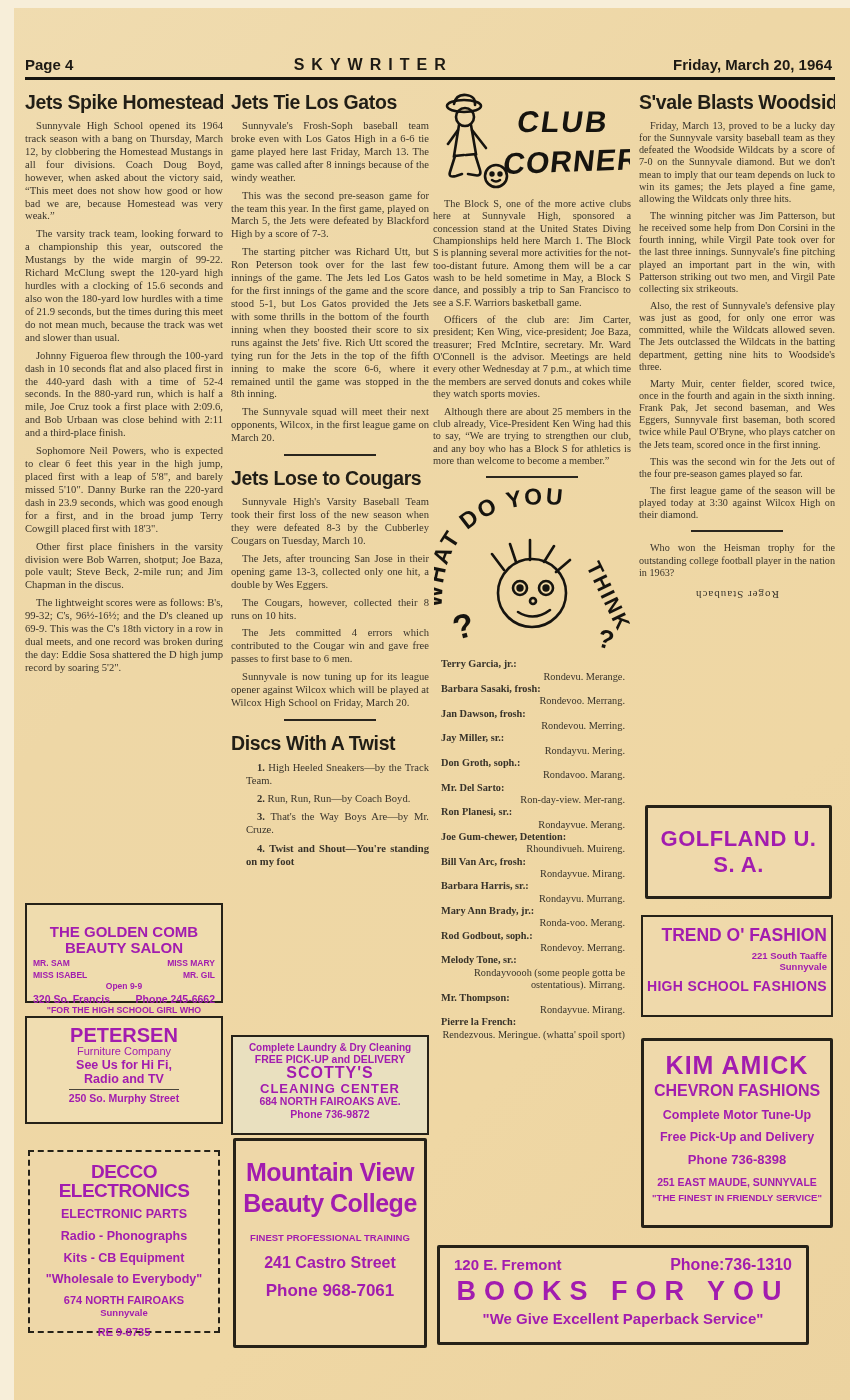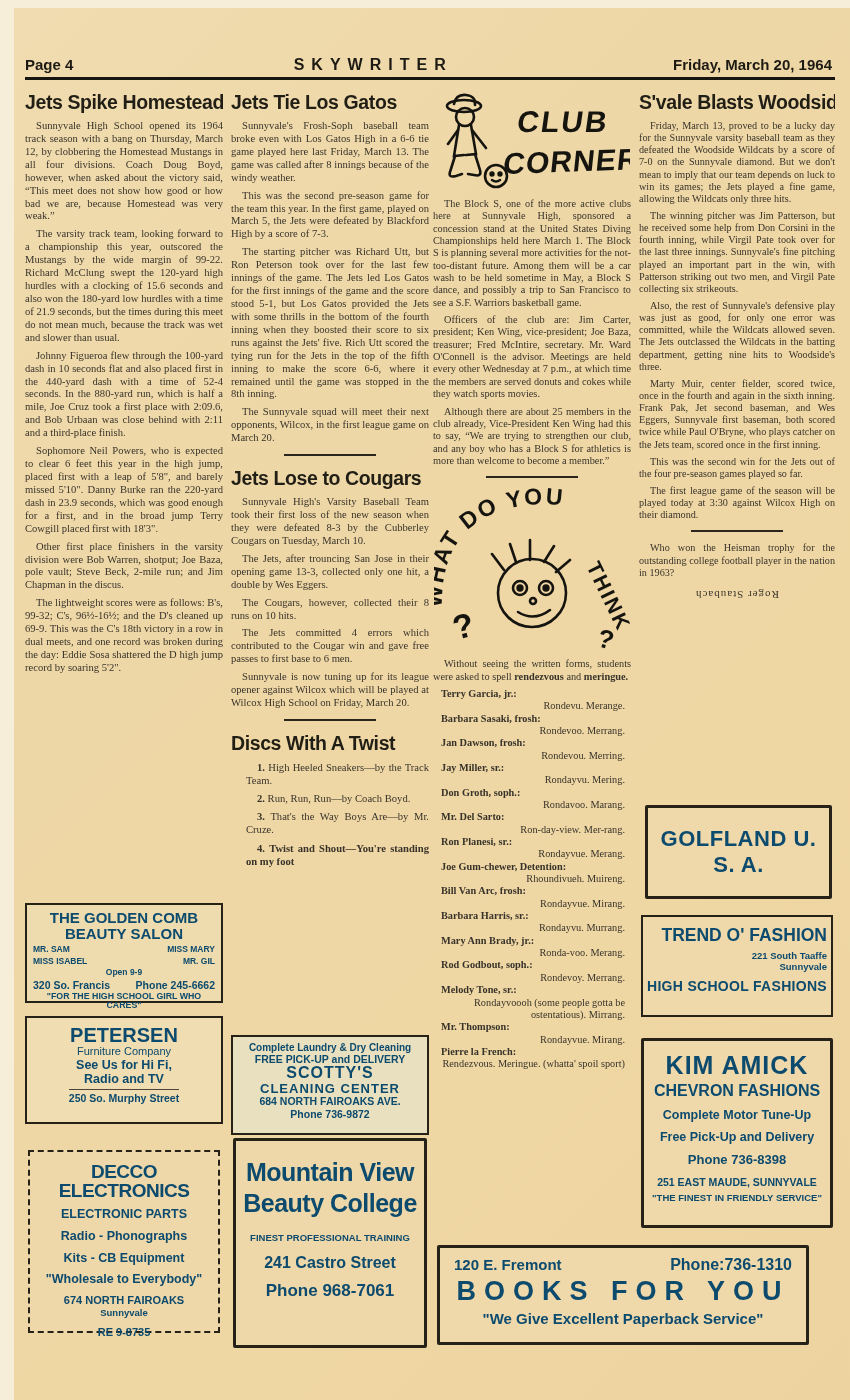--- a/index.html
+++ b/index.html
@@ -37,26 +37,26 @@
   .sp-ans{text-align:right;padding-right:6px;}
   .sp-intro{text-align:justify;text-indent:11px;margin-bottom:2px;}
   .bw{font-weight:bold;}
 
   
   .trivia p{margin:0;text-align:justify;text-indent:11px;font-size:10.2px;line-height:1.19;}
   .answer-wrap{text-align:center;margin-top:6px;}
   .upside{display:inline-block;transform:rotate(180deg);font-size:11px;letter-spacing:1px;color:#3a352c;}
 
   
-  .ad{position:absolute;box-sizing:border-box;font-family:"Liberation Sans",sans-serif;color:#0c4a6e;text-align:center;}
+  .ad{position:absolute;box-sizing:border-box;font-family:"Liberation Sans",sans-serif;color:#a21caf;text-align:center;}
   .bdr2{border:2px solid #262218;}
   .bdr3{border:3px solid #262218;border-radius:2px;}
   .bdrD{border:2px dashed #262218;}
 
-  .ad-goldencomb{left:25px;top:903px;width:198px;height:100px;padding:5px 6px;background:#efdcae;}
+  .ad-goldencomb{left:25px;top:903px;width:198px;height:100px;padding:19px 6px;background:#efdcae;}
   .gc-title{font-size:15px;font-weight:bold;line-height:1.05;}
   .gc-staff{display:flex;justify-content:space-between;font-size:8.5px;font-weight:bold;margin-top:2px;}
   .gc-open{font-size:8.5px;font-weight:bold;margin-top:1px;}
   .gc-addr{display:flex;justify-content:space-between;font-size:10.5px;font-weight:bold;margin-top:2px;}
   .gc-quote{font-size:8.8px;font-weight:bold;line-height:1.1;margin-top:1px;}
 
   .ad-petersen{left:25px;top:1016px;width:198px;height:108px;padding:7px 6px;background:#f0ddb1;}
   .pet-n{font-size:20px;font-weight:bold;line-height:1;}
   .pet-c{font-size:11px;font-weight:normal;line-height:1.15;}
   .pet-l{font-size:12.5px;font-weight:bold;line-height:1.15;}
@@ -200,21 +200,20 @@
         <circle cx="86" cy="100" r="2.4" fill="#16140f"></circle>
         <circle cx="112" cy="100" r="7"></circle>
         <circle cx="112" cy="100" r="2.4" fill="#16140f"></circle>
         <circle cx="99" cy="113" r="3"></circle>
         <path d="M84 124 Q100 134 116 122"></path>
       </g>
       <text x="22" y="152" font-size="34" transform="rotate(-14 22 152)">?</text>
       <text x="162" y="158" font-size="26" transform="rotate(14 162 158)">?</text>
     </svg>
     <div class="body">
-      <p class="sp-intro"><span>Without seeing the written forms, students were asked to spell </span><span class="bw">rendezvous</span><span> and </span><span class="bw">meringue.</span></p>
       <div class="sp-entry">
           <div class="sp-name">Terry Garcia, jr.:</div>
           <div class="sp-ans">Rondevu. Merange.</div>
         </div>
       <div class="sp-entry">
           <div class="sp-name">Barbara Sasaki, frosh:</div>
           <div class="sp-ans">Rondevoo. Merrang.</div>
         </div>
       <div class="sp-entry">
           <div class="sp-name">Jan Dawson, frosh:</div>

